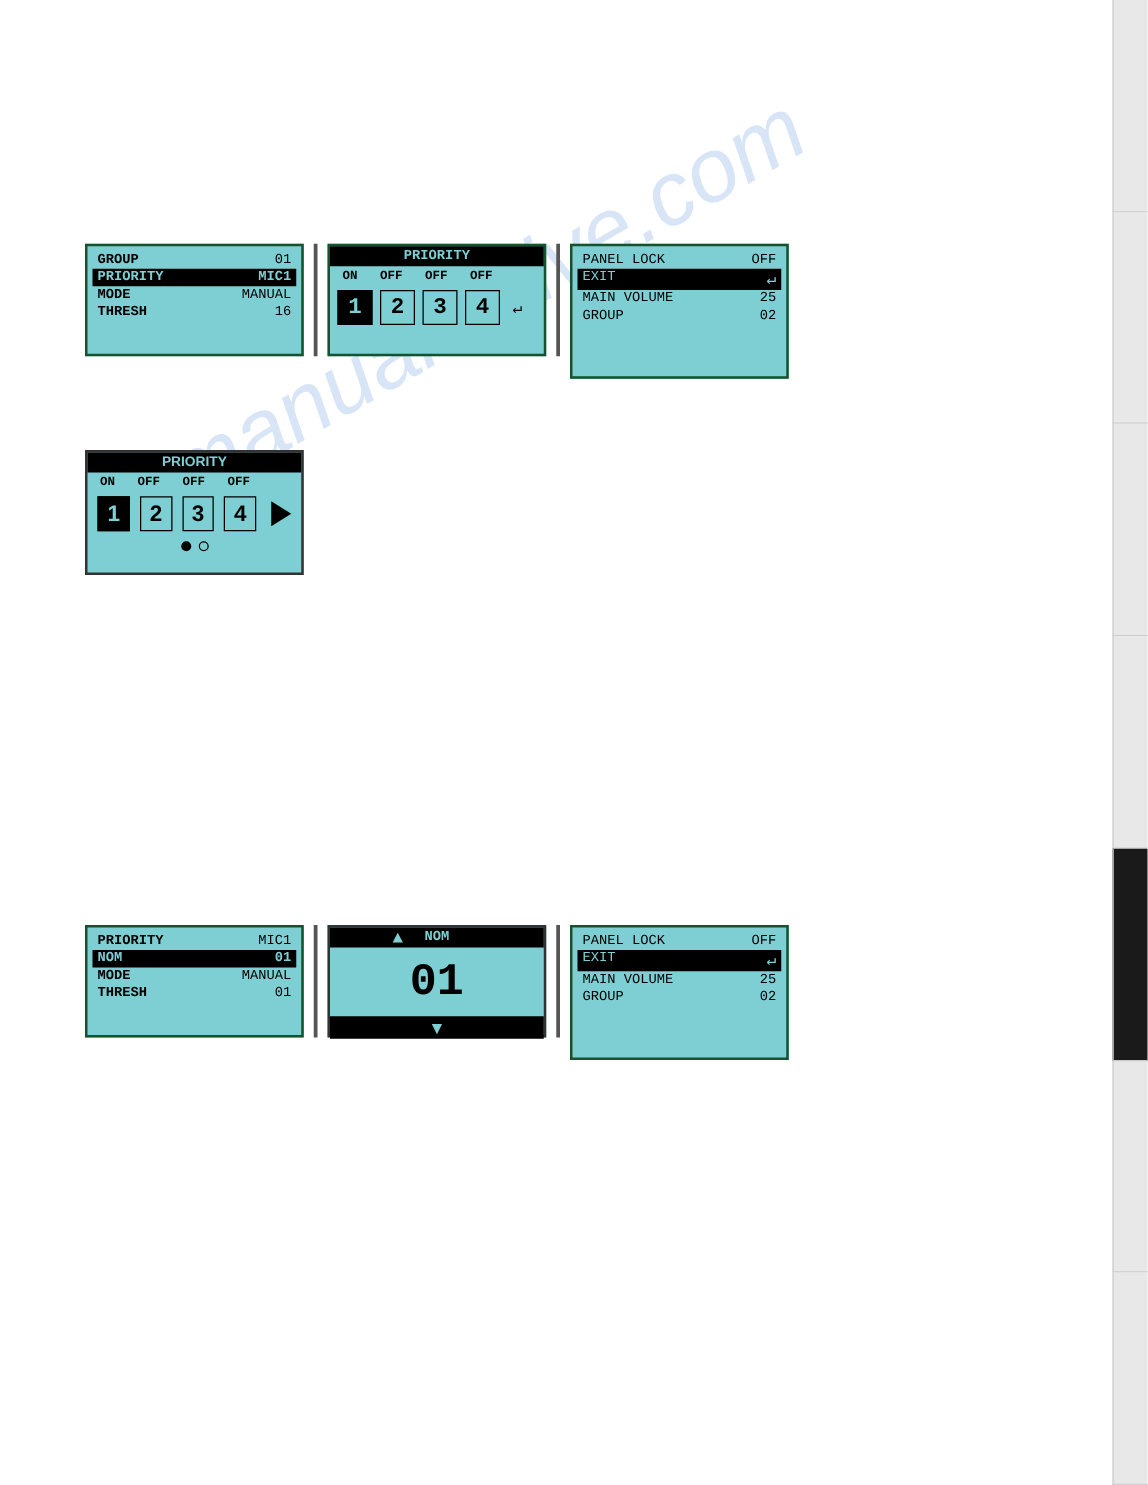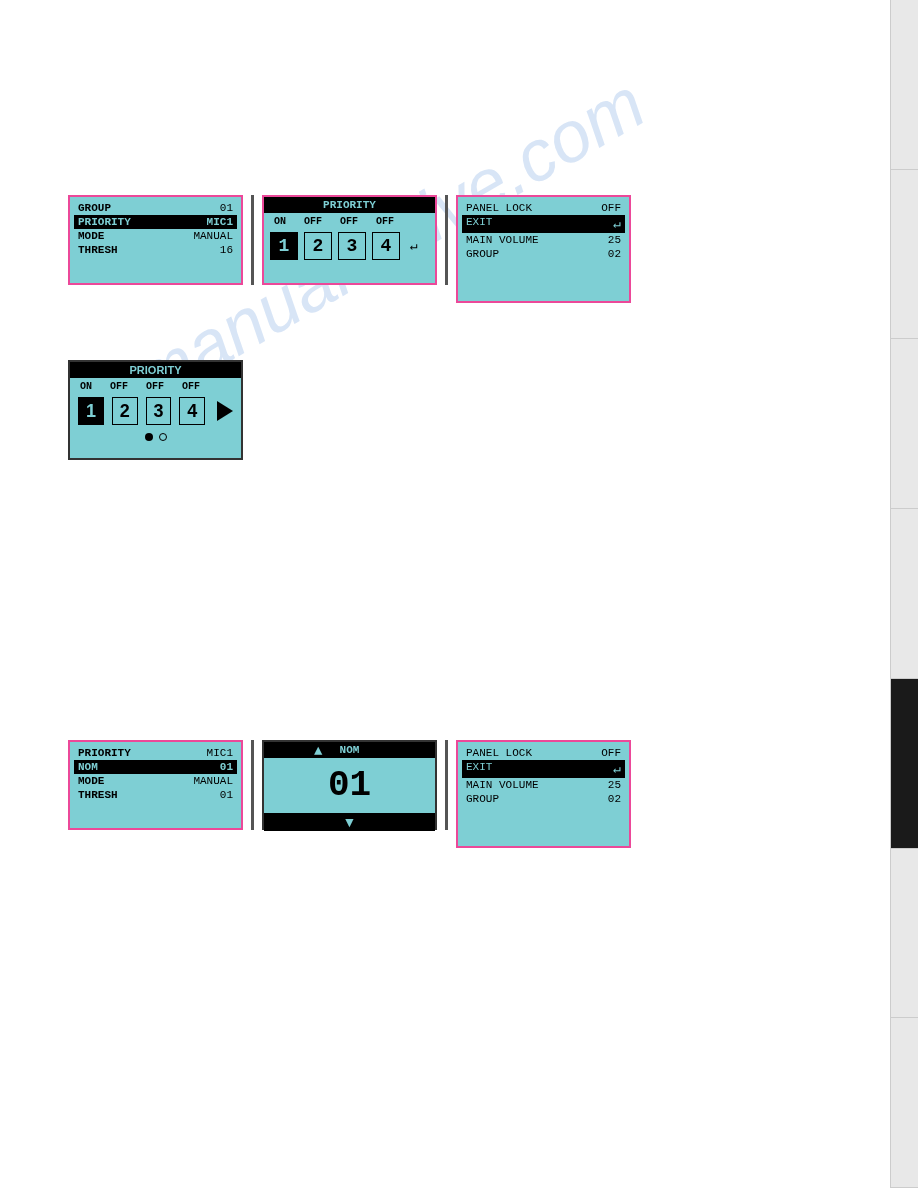--- a/index.html
+++ b/index.html
@@ -28,21 +28,21 @@
       border-bottom: 1px solid #ccc;
       background: #e8e8e8;
     }
     .tab-section.active {
       background: #1a1a1a;
     }
 
     
     .lcd {
       background: #7ecfd4;
-      border: 2px solid #ec4899;
+      border: 2px solid #14532d;
       font-family: 'Courier New', monospace;
       font-size: 11px;
       color: #000;
       position: relative;
     }
 
     .lcd-menu {
       width: 175px;
       height: 90px;
       padding: 4px;

